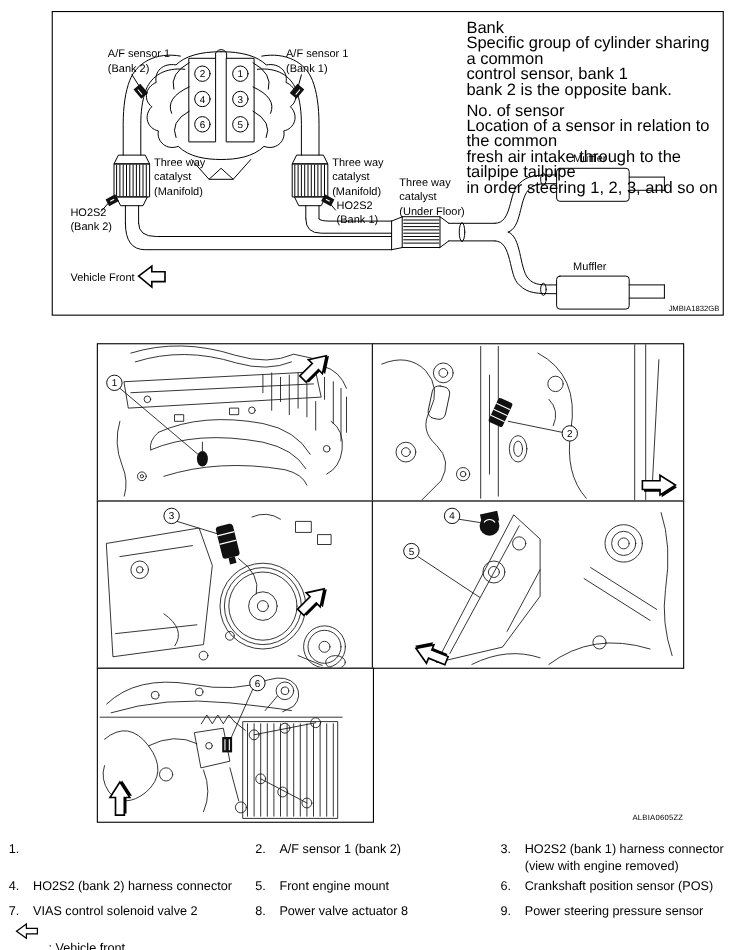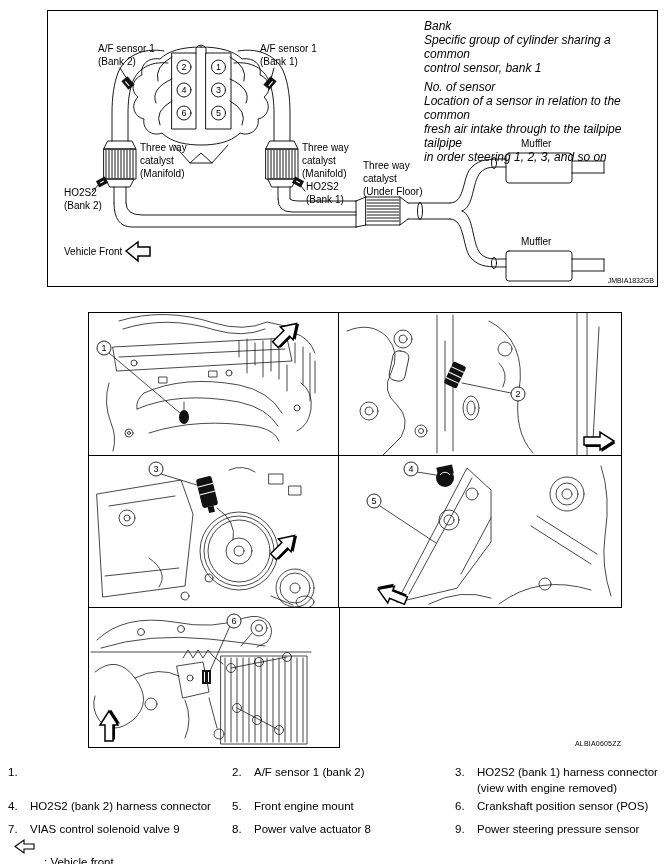--- a/index.html
+++ b/index.html
@@ -3,21 +3,21 @@
 <meta charset="utf-8">
 <style>
   html,body{margin:0;padding:0;}
   body{
     width:666px;height:864px;position:relative;background:#fff;
     font-family:"Liberation Sans",sans-serif;color:#000;overflow:hidden;
   }
   .abs{position:absolute;}
   .box{border:1px solid #000;background:#fff;box-sizing:border-box;}
   .panel{position:absolute;border:1px solid #000;background:#fff;box-sizing:border-box;}
-  .note{font-size:12px;line-height:14px;font-style:italic;}
+  .note{font-size:15px;line-height:14px;}
   .note .para{margin:0 0 5px 0;}
   .legend-item{position:absolute;font-size:11.5px;line-height:16px;}
   .legend-num{position:absolute;left:0;top:0;}
   .legend-lines{position:absolute;left:22px;top:0;width:200px;white-space:nowrap;}
   .wmtext{font-size:7px;letter-spacing:.2px;}
   svg{display:block;}
   svg text{font-family:"Liberation Sans",sans-serif;fill:#000;stroke:none;}
   .s2{stroke:#000;stroke-width:.9;fill:none;stroke-linecap:round;stroke-linejoin:round;}
   .s{stroke:#1a1a1a;stroke-width:.8;fill:none;stroke-linecap:round;stroke-linejoin:round;}
   .k{fill:#111;stroke:none;}
@@ -154,20 +154,21 @@
     <text class="lbl" x="16" y="244">Vehicle Front</text>
     <path class="aw" d="M78,240 L90,231 V236 H102 V245 H90 V250 Z"></path>
     <text class="wm" x="606" y="272">JMBIA1832GB</text>
   </svg>
 
   <div class="abs note" style="left:376px;top:8px;width:230px;">
     <div class="para">
       <div>Bank</div>
       <div>Specific group of cylinder sharing a common</div>
       <div>control sensor, bank 1</div>
+      <div>bank 2 is the opposite bank.</div>
     </div>
     <div class="para">
       <div>No. of sensor</div>
       <div>Location of a sensor in relation to the common</div>
       <div>fresh air intake through to the tailpipe tailpipe</div>
       <div>in order steering 1, 2, 3, and so on</div>
     </div>
   </div>
 </div>
 
@@ -415,21 +416,21 @@
   </div>
   <div class="legend-item" style="left:455px;top:798px;">
     <span class="legend-num">6.</span>
     <span class="legend-lines">
         <span style="display:block">Crankshaft position sensor (POS)</span>
       </span>
   </div>
   <div class="legend-item" style="left:8px;top:821px;">
     <span class="legend-num">7.</span>
     <span class="legend-lines">
-        <span style="display:block">VIAS control solenoid valve 9</span>
+        <span style="display:block">VIAS control solenoid valve 2</span>
       </span>
   </div>
   <div class="legend-item" style="left:232px;top:821px;">
     <span class="legend-num">8.</span>
     <span class="legend-lines">
         <span style="display:block">Power valve actuator 8</span>
       </span>
   </div>
   <div class="legend-item" style="left:455px;top:821px;">
     <span class="legend-num">9.</span>

